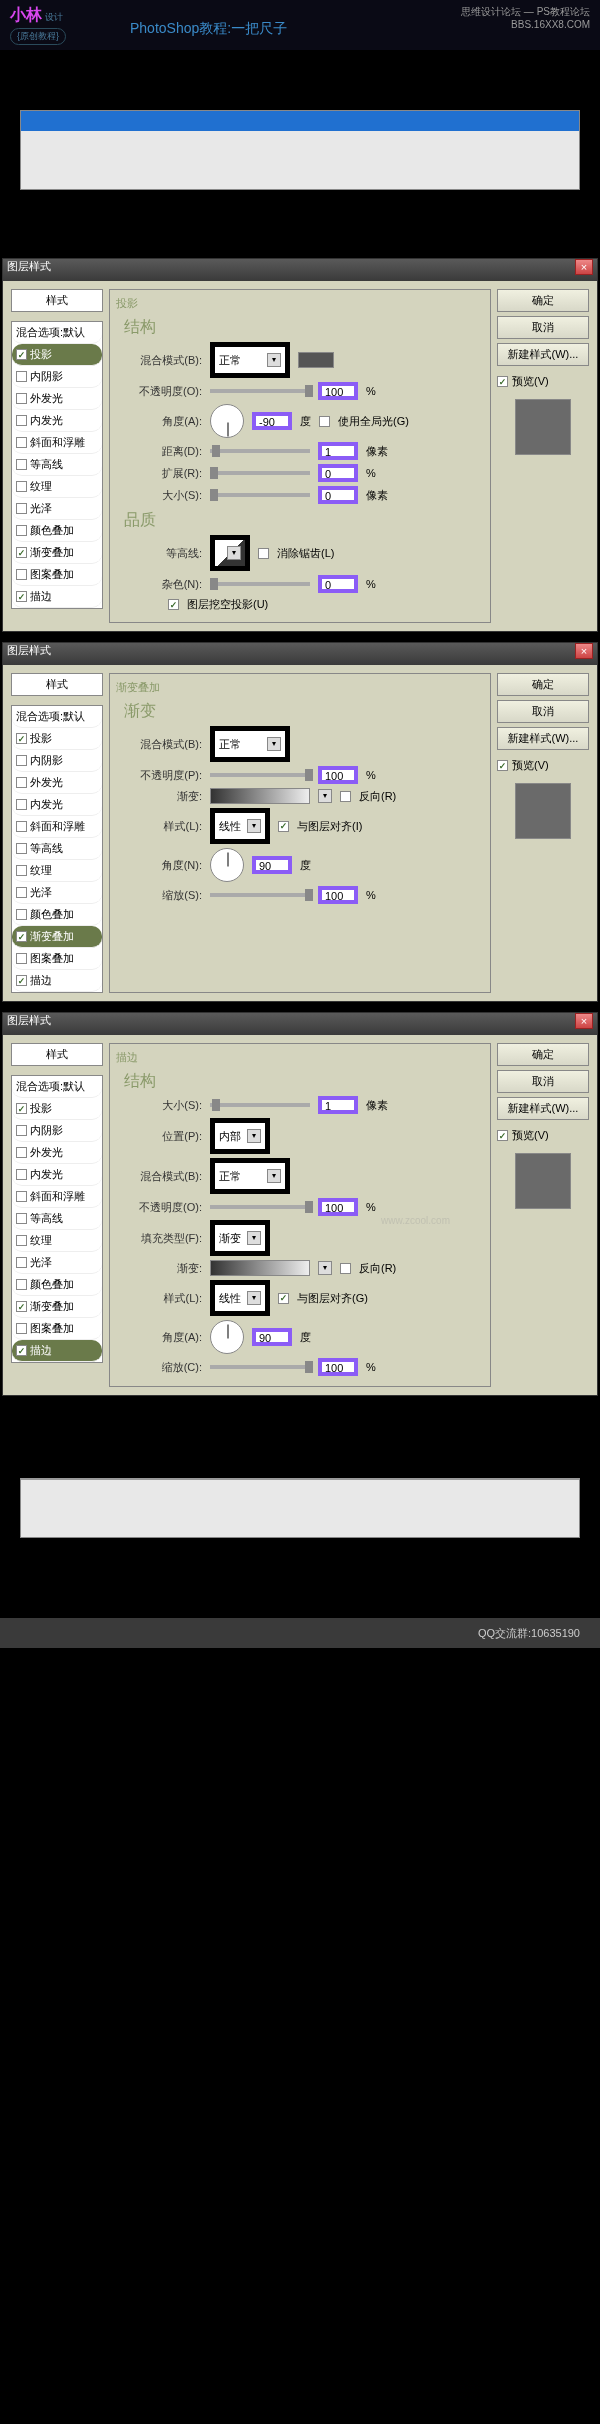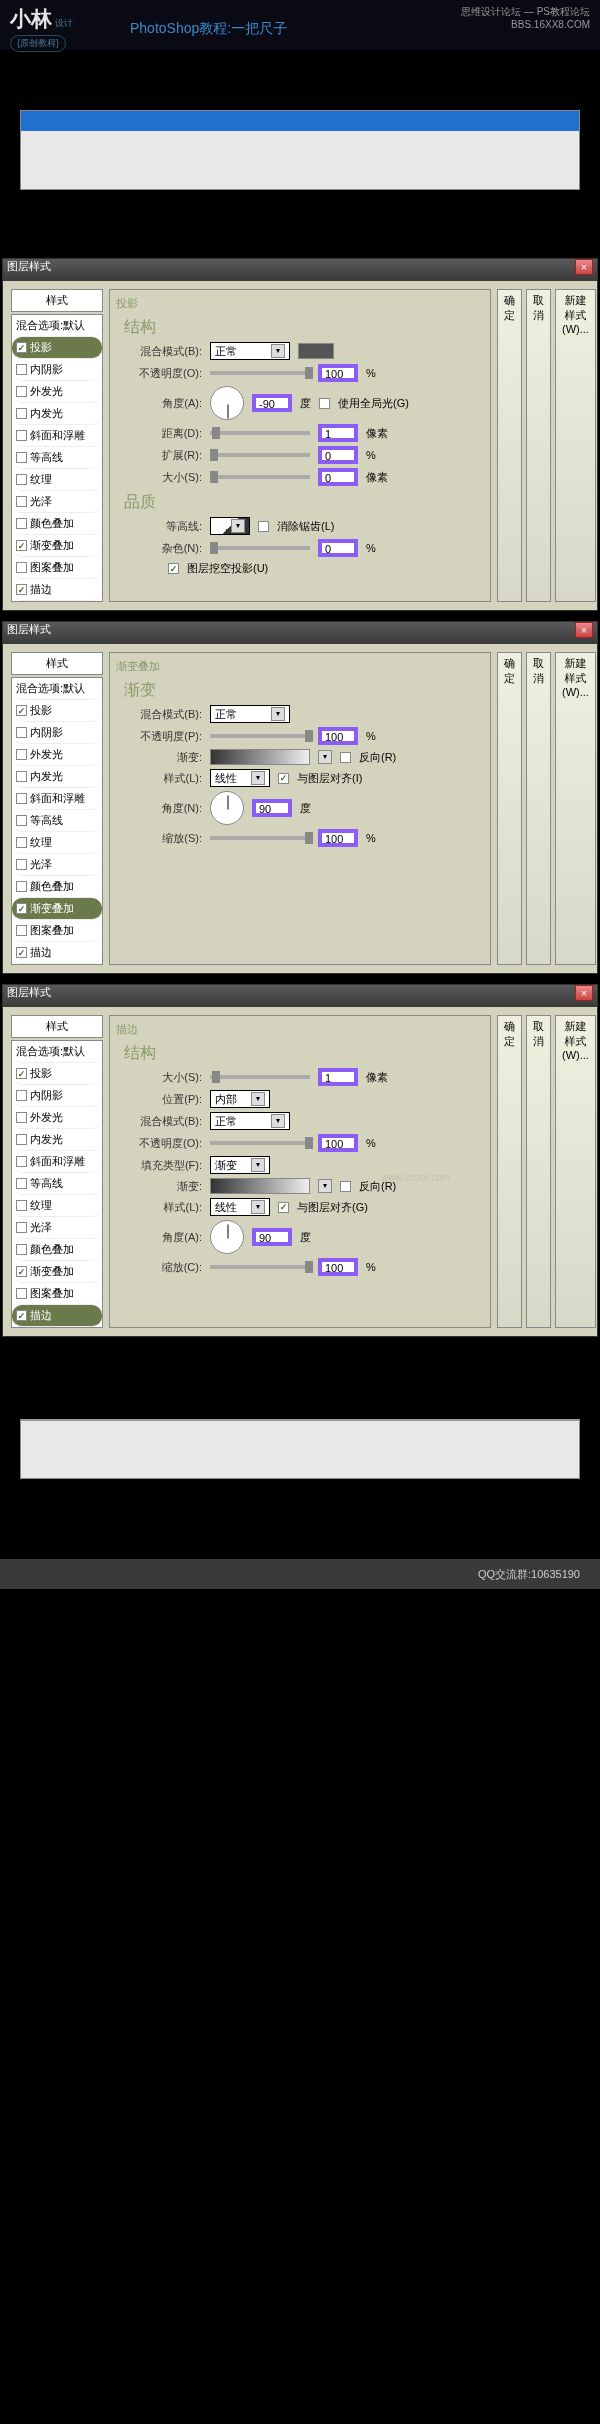--- a/index.html
+++ b/index.html
@@ -1,55 +1,55 @@
 <!DOCTYPE html>
 <html><head>
 <meta charset="utf-8">
 <style>
 * { box-sizing: border-box; margin: 0; padding: 0; }
 body { width: 600px; font-family: "SimSun", sans-serif; font-size: 11px; background: #000; }
 .header { background: #0a0a15; height: 50px; padding: 5px 10px; position: relative; }
 .logo { display: inline-block; }
-.logo-text { color: #e5e5e5; font-size: 21px; font-weight: bold; }
+.logo-text { color: #d946ef; font-size: 16px; font-weight: bold; }
 .logo-sub { color: #4a7a9a; font-size: 9px; }
 .logo-badge { border: 1px solid #2a4a5a; border-radius: 10px; padding: 1px 6px; color: #4a7a9a; font-size: 9px; display: inline-block; margin-top: 2px; }
 .title { color: #3a8ac8; font-size: 14px; position: absolute; left: 130px; top: 20px; }
 .watermark-top { position: absolute; right: 10px; top: 5px; color: #999; font-size: 10px; text-align: right; }
 .canvas-area { background: linear-gradient(135deg, #b8b8b8, #a8a8a8); background-image: repeating-linear-gradient(0deg, rgba(0,0,0,0.02) 0px, rgba(0,0,0,0.02) 1px, transparent 1px, transparent 2px), repeating-linear-gradient(90deg, rgba(0,0,0,0.02) 0px, rgba(0,0,0,0.02) 1px, transparent 1px, transparent 2px); padding: 60px 20px; }
 .ruler-demo { background: #e8e8e8; border: 1px solid #888; height: 80px; }
 .ruler-blue { background: #2070d0; height: 20px; }
 .ruler-demo2 { background: #e8e8e8; border: 1px solid #888; height: 60px; border-top: 2px solid #999; }
 .dialog { background: #d4d4be; border: 1px solid #333; margin: 2px; }
 .dialog-titlebar { background: linear-gradient(#5a5a5a, #3a3a3a); height: 22px; display: flex; align-items: flex-start; padding: 0 4px; color: #fff; font-size: 11px; }
 .dialog-title { flex: 1; }
 .close-btn { background: linear-gradient(#e88, #c44); width: 18px; height: 16px; border: 1px solid #922; color: #fff; text-align: center; line-height: 14px; cursor: pointer; }
 .dialog-body { display: flex; padding: 8px; gap: 6px; min-height: 320px; }
 .styles-panel { width: 92px; }
-.styles-header { background: #fff; border: 1px solid #888; padding: 3px 8px; text-align: center; margin-bottom: 2px; }
+.styles-header { background: #fff; border: 1px solid #888; padding: 3px 8px; text-align: center; margin-bottom: 9px; }
 .styles-list { background: #fff; border: 1px solid #888; }
 .style-item { padding: 3px 4px; display: flex; align-items: center; gap: 3px; border-bottom: 1px solid #eee; cursor: pointer; border-radius: 10px; }
 .style-item.active { background: #6a7a4a; color: #fff; }
 .style-item.indent { }
 .chk { width: 11px; height: 11px; border: 1px solid #888; background: #fff; display: inline-flex; align-items: center; justify-content: center; font-size: 9px; flex-shrink: 0; }
 .chk.checked::after { content: "✓"; color: #3a6a2a; font-weight: bold; }
 .main-panel { flex: 1; border: 1px solid #888; background: #d4d4be; padding: 6px; position: relative; }
 .group-label { color: #8a9a6a; font-size: 11px; margin-bottom: 4px; }
 .sub-label { color: #8a9a6a; font-size: 16px; margin: 6px 0 4px 8px; }
 .row { display: flex; align-items: center; gap: 8px; margin: 4px 0 4px 16px; }
 .row-label { width: 70px; text-align: right; color: #333; }
-.select { background: #fff; border: 1px solid #000000; padding: 1px 4px; height: 18px; display: flex; align-items: center; justify-content: space-between; }
+.select { background: #fff; border: 5px solid #000000; padding: 1px 4px; height: 36px; display: flex; align-items: center; justify-content: space-between; }
 .select-arrow { border: 1px solid #888; width: 14px; height: 14px; background: #ddd; text-align: center; line-height: 12px; font-size: 8px; }
 .input-num { background: #fff; border: 4px solid #8b5cf6; width: 40px; height: 18px; padding: 0 3px; text-align: left; }
 .slider { flex: 1; height: 4px; background: #aaa; position: relative; max-width: 100px; }
 .slider-thumb { position: absolute; width: 8px; height: 12px; background: #888; top: -4px; }
 .color-swatch { width: 36px; height: 16px; border: 1px solid #888; }
 .angle-dial { width: 34px; height: 34px; border: 1px solid #888; border-radius: 50%; background: #fff; position: relative; }
 .angle-line { position: absolute; width: 14px; height: 1px; background: #000; left: 17px; top: 17px; transform-origin: left center; }
 .gradient-bar { width: 100px; height: 16px; border: 1px solid #888; background: linear-gradient(90deg, #333, #eee); }
-.right-panel { width: 92px; display: flex; flex-direction: row; gap: 4px; }
+.right-panel { width: 92px; display: flex; flex-direction: column; gap: 4px; }
 .btn { background: linear-gradient(#f0f0e0, #d8d8c8); border: 1px solid #888; padding: 3px 6px; text-align: center; cursor: pointer; }
 .preview-chk { display: flex; align-items: center; gap: 4px; margin-top: 4px; }
 .preview-box { width: 56px; height: 56px; border: 1px solid #888; background: #6a6a6a; margin: 6px auto; }
 .watermark { position: absolute; color: rgba(150,150,150,0.3); font-size: 10px; right: 40px; top: 50%; }
 .footer { background: #3a3a3a; height: 30px; display: flex; align-items: center; padding: 0 20px; color: #ccc; font-size: 11px; justify-content: flex-end; }
 .spacer { height: 6px; background: #000; }
 </style>
 </head>
 <body>
 

